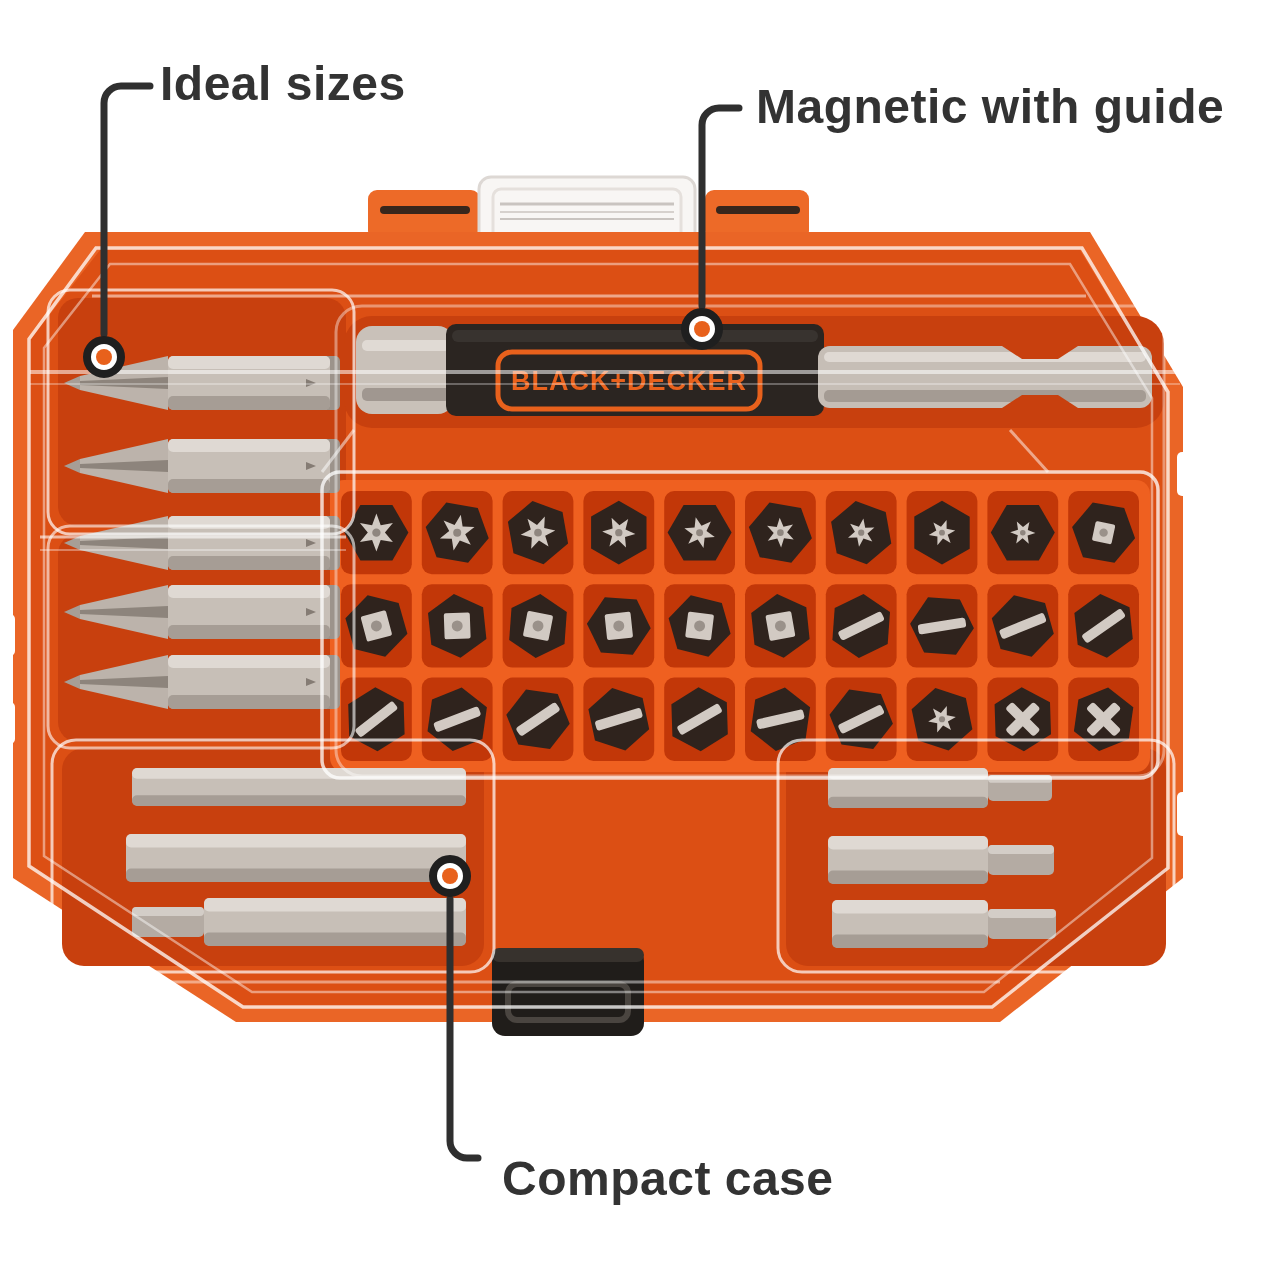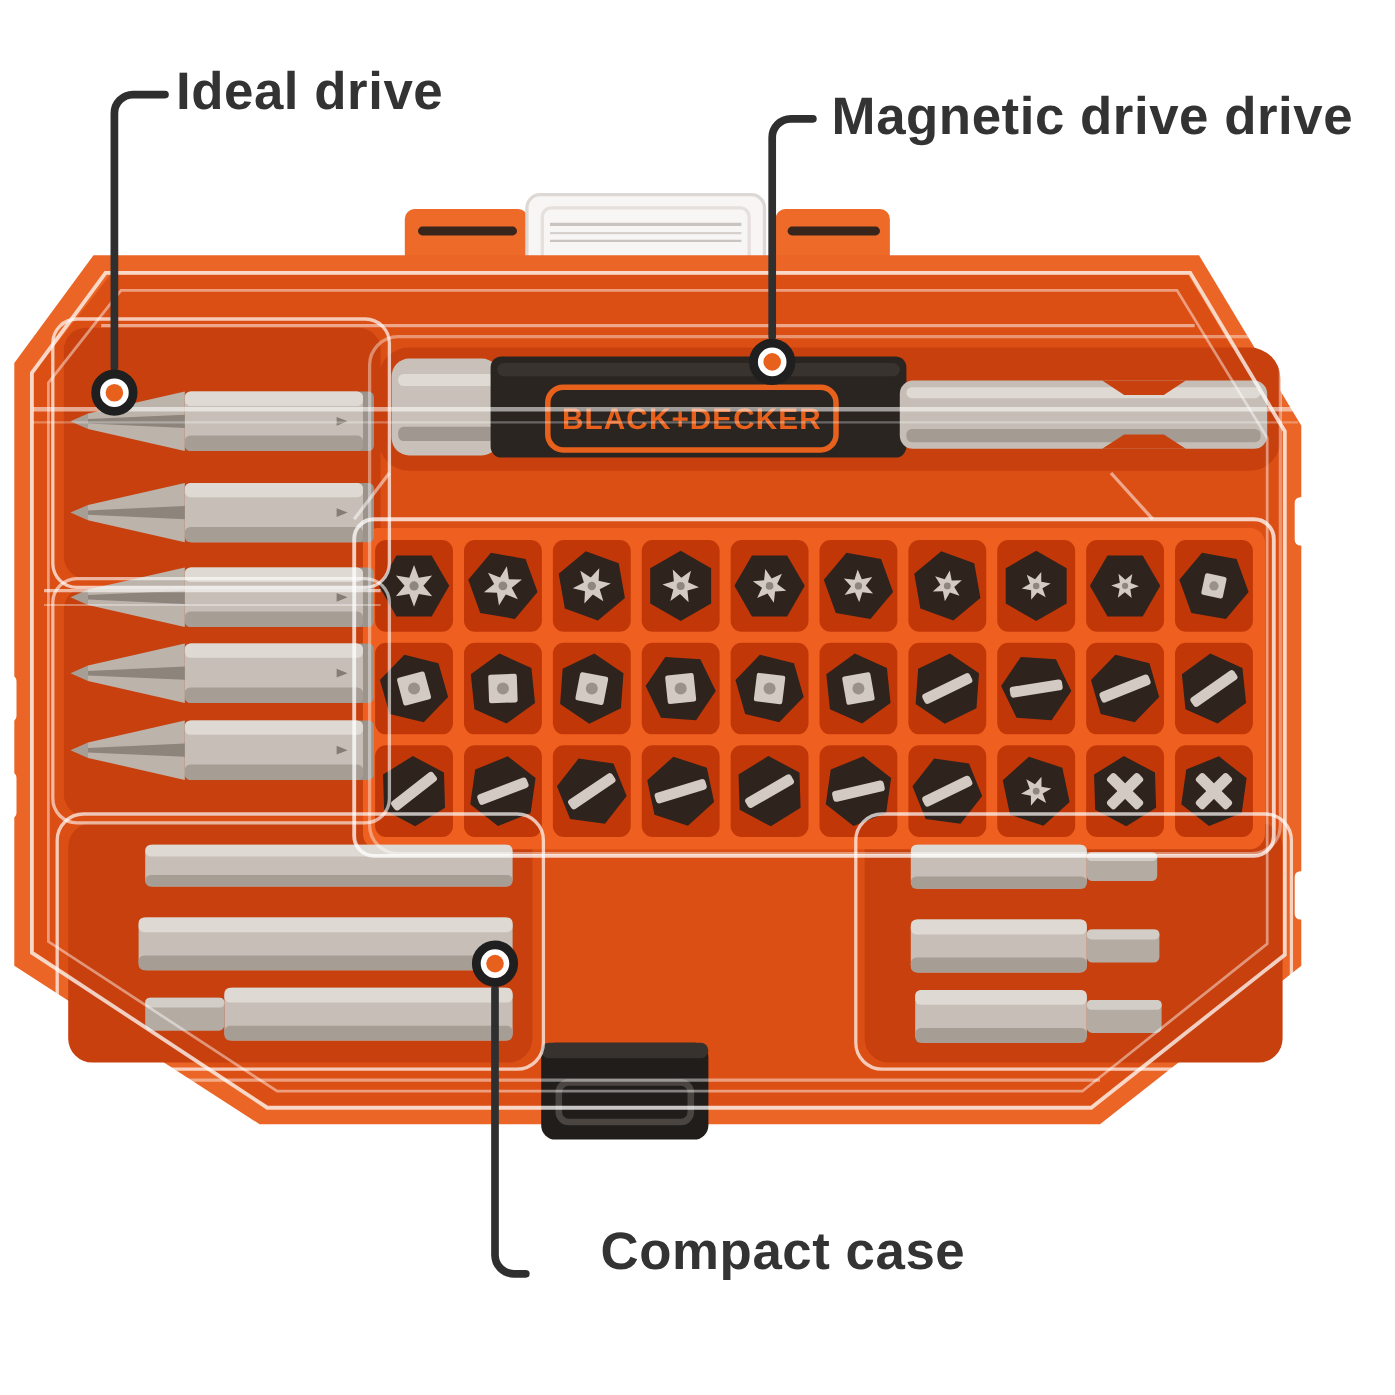--- a/index.html
+++ b/index.html
@@ -3,21 +3,21 @@
 <meta charset="utf-8">
 <style>
   html,body{margin:0;padding:0;background:#fff;}
   #stage{position:relative;width:1268px;height:1268px;background:#ffffff;overflow:hidden;
          font-family:"Liberation Sans",sans-serif;}
   svg{position:absolute;left:0;top:0;}
   .label{position:absolute;font-weight:700;font-size:48px;color:#333333;letter-spacing:.5px;
          font-family:"Liberation Sans",sans-serif;white-space:nowrap;}
   #label-ideal{left:160px;top:56px;}
   #label-magnetic{left:756px;top:79px;}
-  #label-compact{left:502px;top:1114px;line-height:49px;margin-left:44px;}
+  #label-compact{left:502px;top:1154px;line-height:49px;}
 </style>
 </head>
 <body>
 
 <div id="stage">
 
 <svg width="1268" height="1268" viewBox="0 0 1268 1268">
 
   <g>
 
@@ -297,18 +297,18 @@
       <circle cx="702" cy="329" r="17" fill="#ffffff" stroke="#1f1f1f" stroke-width="8"></circle>
       <circle cx="702" cy="329" r="8" fill="#e8611c"></circle>
     </g>
     <g>
       <circle cx="450" cy="876" r="17" fill="#ffffff" stroke="#1f1f1f" stroke-width="8"></circle>
       <circle cx="450" cy="876" r="8" fill="#e8611c"></circle>
     </g>
   </g>
 </svg>
 
-  <div class="label" id="label-ideal">Ideal drive</div>
-  <div class="label" id="label-magnetic">Magnetic drive drive</div>
+  <div class="label" id="label-ideal">Ideal sizes</div>
+  <div class="label" id="label-magnetic">Magnetic with guide</div>
   <div class="label" id="label-compact">
     <div>Compact case</div>
   </div>
 </div>
 
 </body></html>

